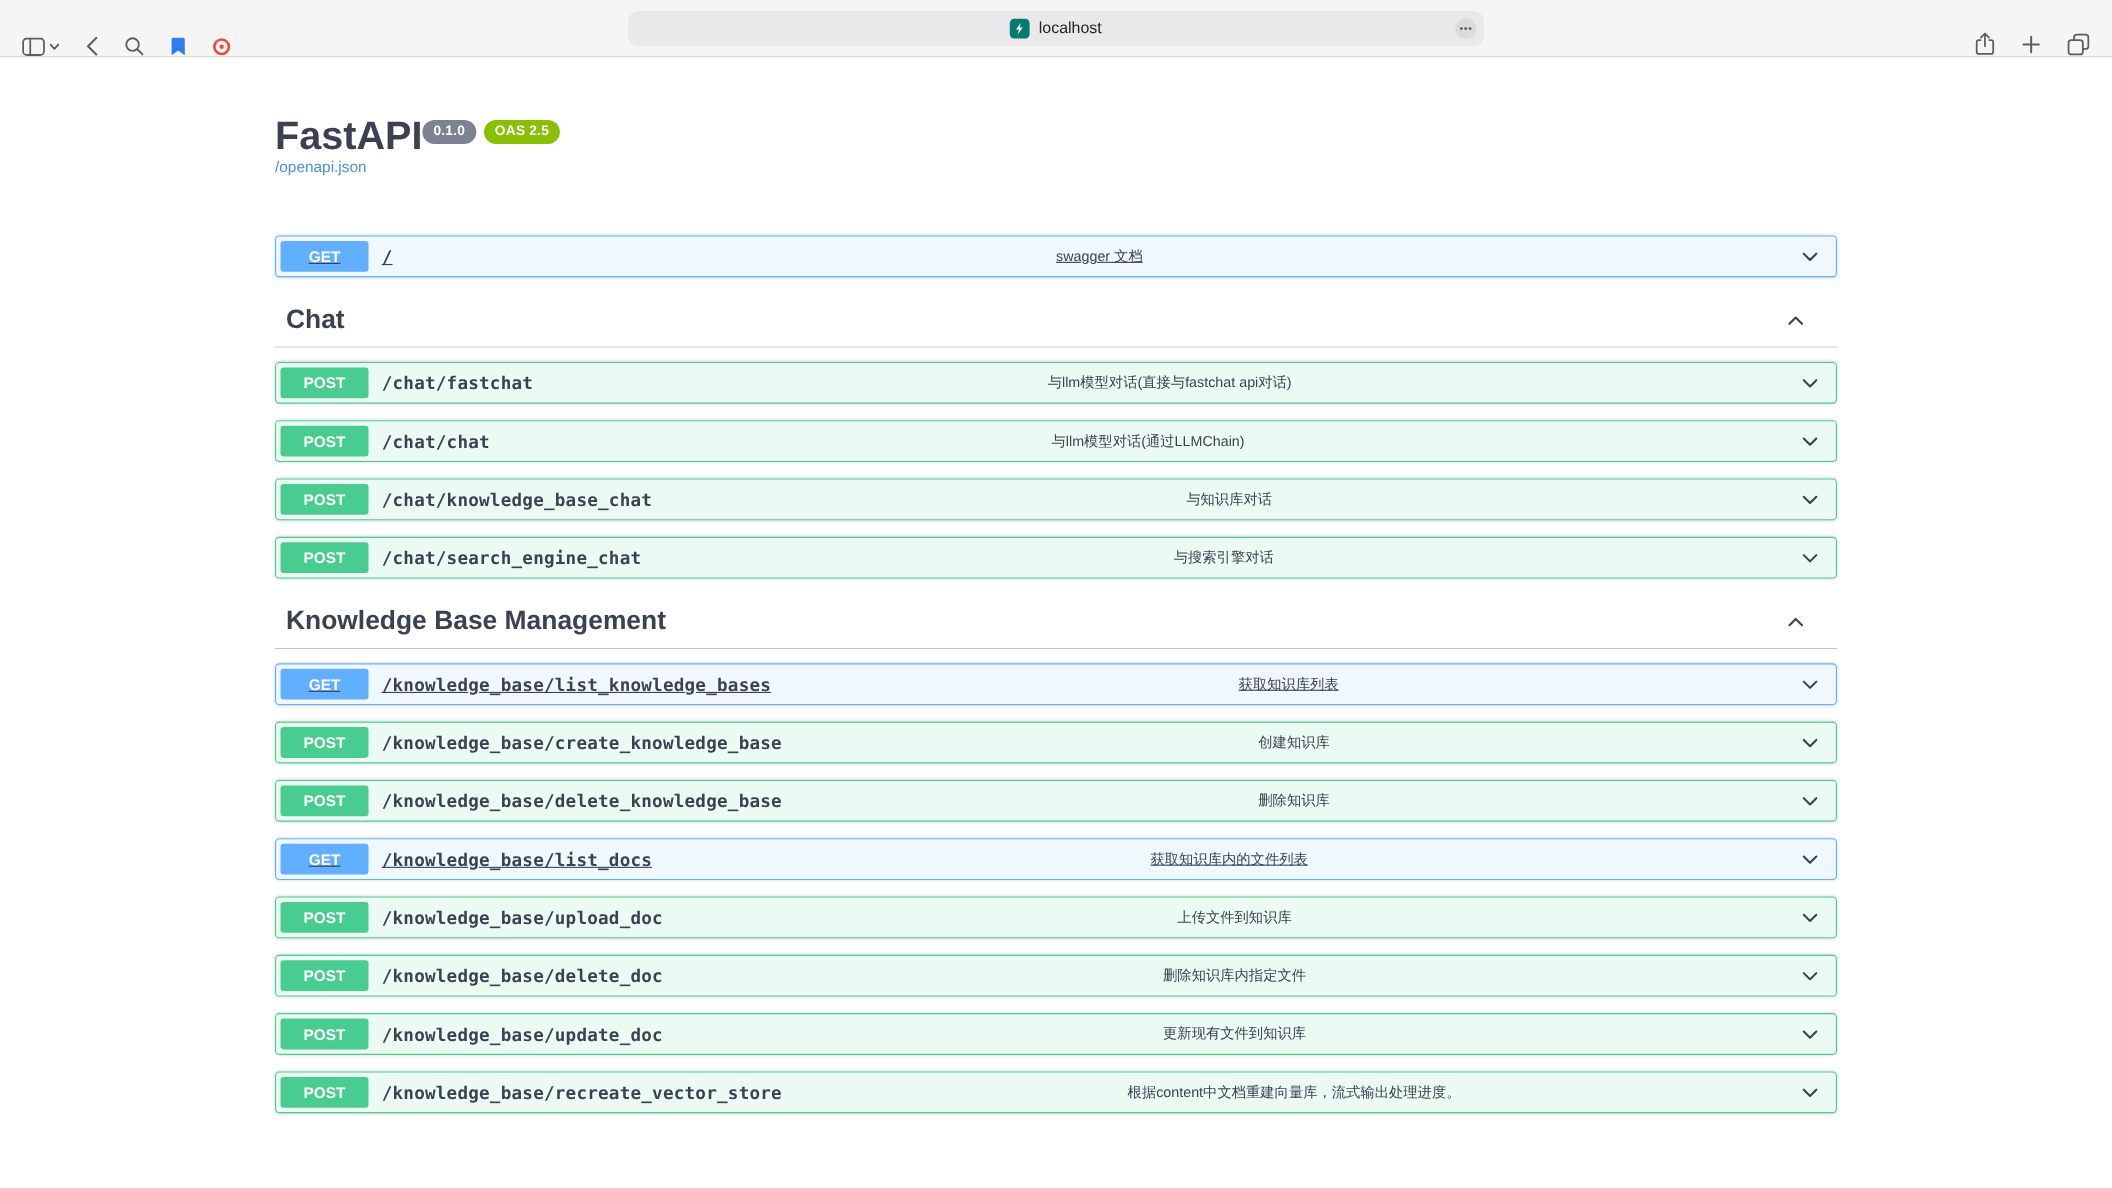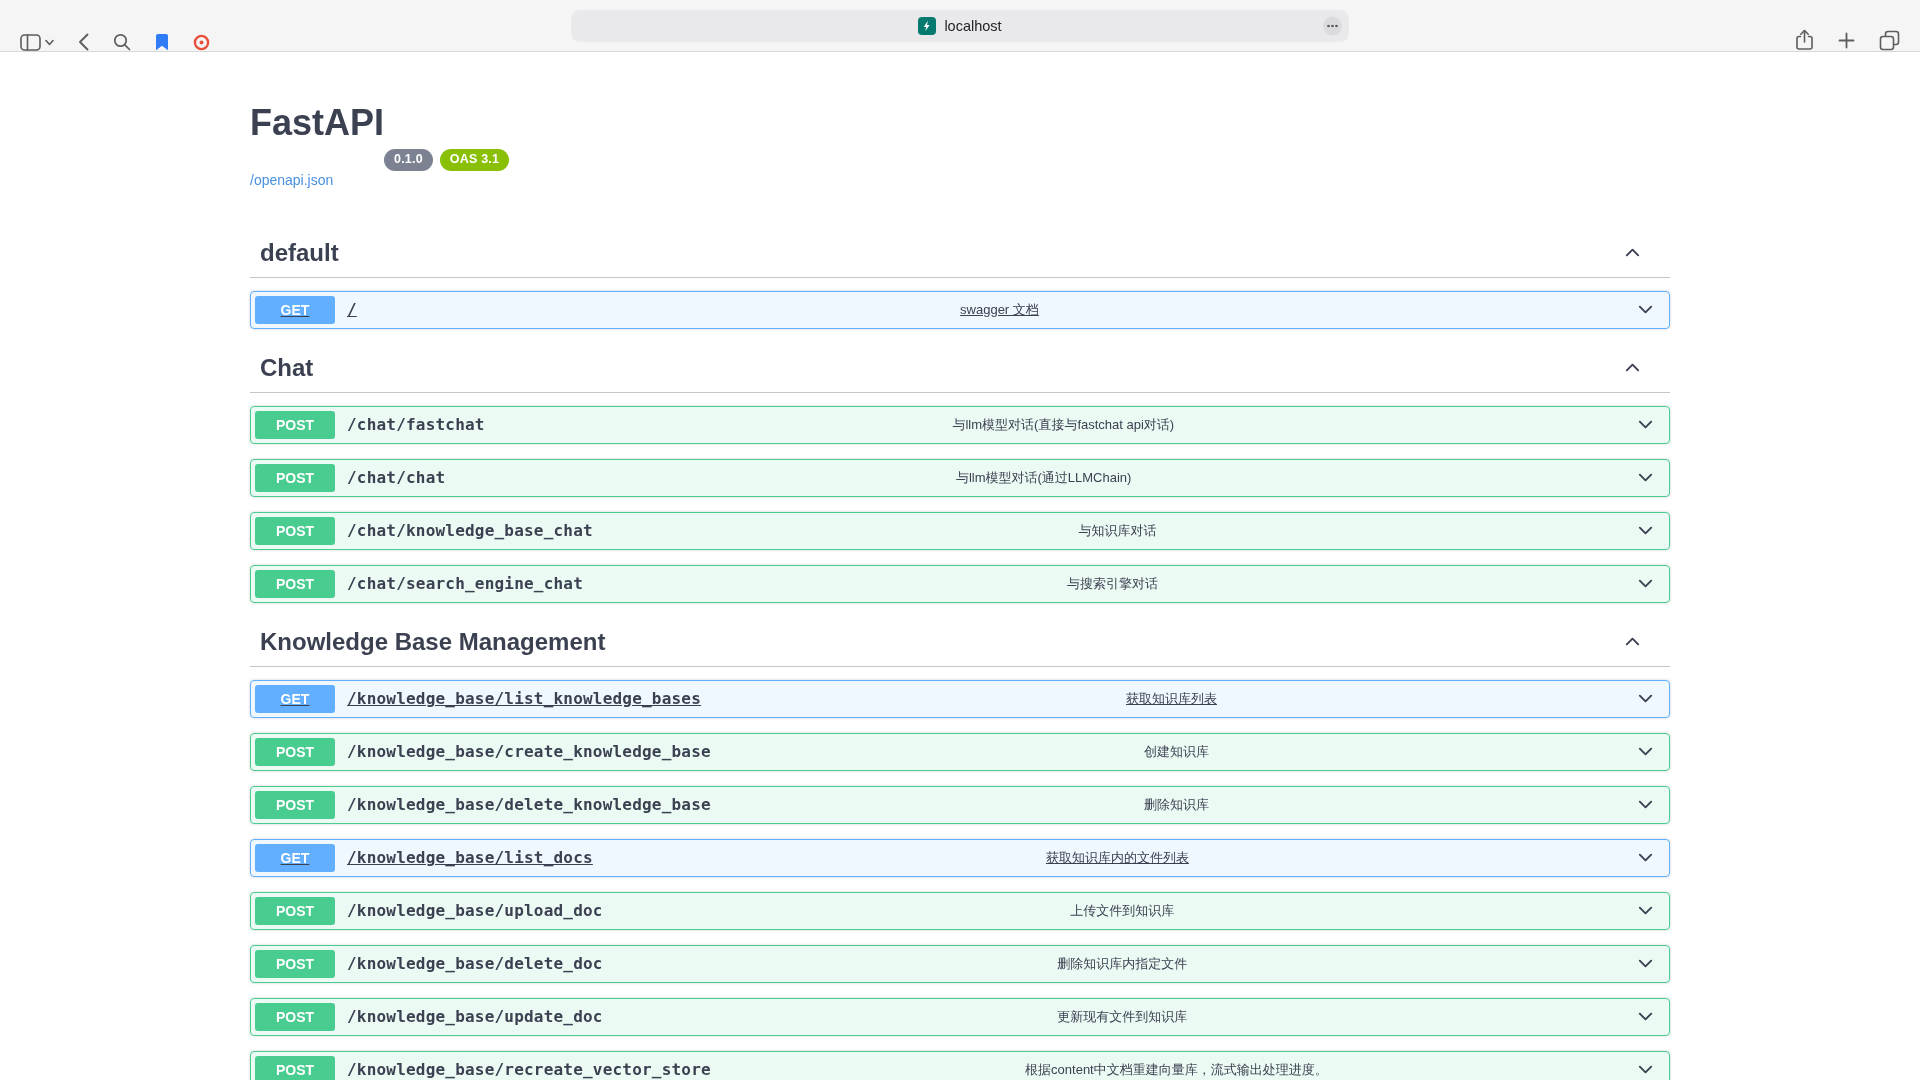--- a/index.html
+++ b/index.html
@@ -57,21 +57,20 @@
   .title {
     display: flex; align-items: flex-start; gap: 0;
     font-size: 36px; font-weight: 700; color: var(--heading, #3b4151);
     line-height: 1.15;
   }
   .badges { display: flex; gap: 7px; margin-top: 7px; }
   .badge {
     font-size: 12.5px; font-weight: 700; color: #fff;
     border-radius: 57px; padding: 4px 10px; line-height: 1.1;
     letter-spacing: .2px;
-    margin-top: 40px;
   }
   .badge.version { background: var(--ver-badge, #7d8293); }
   .badge.oas { background: var(--oas-badge, #89bf04); }
   .spec-link {
     display: inline-block; margin-top: 0;
     font-size: 14px; color: var(--link, #4990e2); text-decoration: none;
   }
 
   
   .tag-section { margin-bottom: 2px; }
@@ -184,33 +183,27 @@
   </div>
 </header>
 
 <main class="page">
   <div class="wrapper">
     <div class="info">
       <h1 class="title">
         <span>FastAPI</span>
         <span class="badges">
           <span class="badge version">0.1.0</span>
-          <span class="badge oas">OAS 3.1</span>
+          <span class="badge oas">OAS 2.5</span>
         </span>
       </h1>
       <a class="spec-link" href="/openapi.json">/openapi.json</a>
     </div>
     <div id="sections">
         <section class="tag-section">
-          <div class="tag-header">
-            <h3 class="tag-title">default</h3>
-            <svg class="tag-arrow" width="19" height="19" viewBox="0 0 20 20" fill="none" stroke="#3b4151" stroke-width="2" stroke-linecap="round" stroke-linejoin="round">
-              <path d="M4 13l6-6 6 6"></path>
-            </svg>
-          </div>
           <div class="ops">
             <div class="opblock get">
               <span class="method">GET</span>
               <span class="path">/</span>
               <span class="desc">swagger 文档</span>
               <svg class="op-arrow" width="19" height="19" viewBox="0 0 20 20" fill="none" stroke="#3b4151" stroke-width="2" stroke-linecap="round" stroke-linejoin="round">
                 <path d="M4 7l6 6 6-6"></path>
               </svg>
             </div>
           </div>

